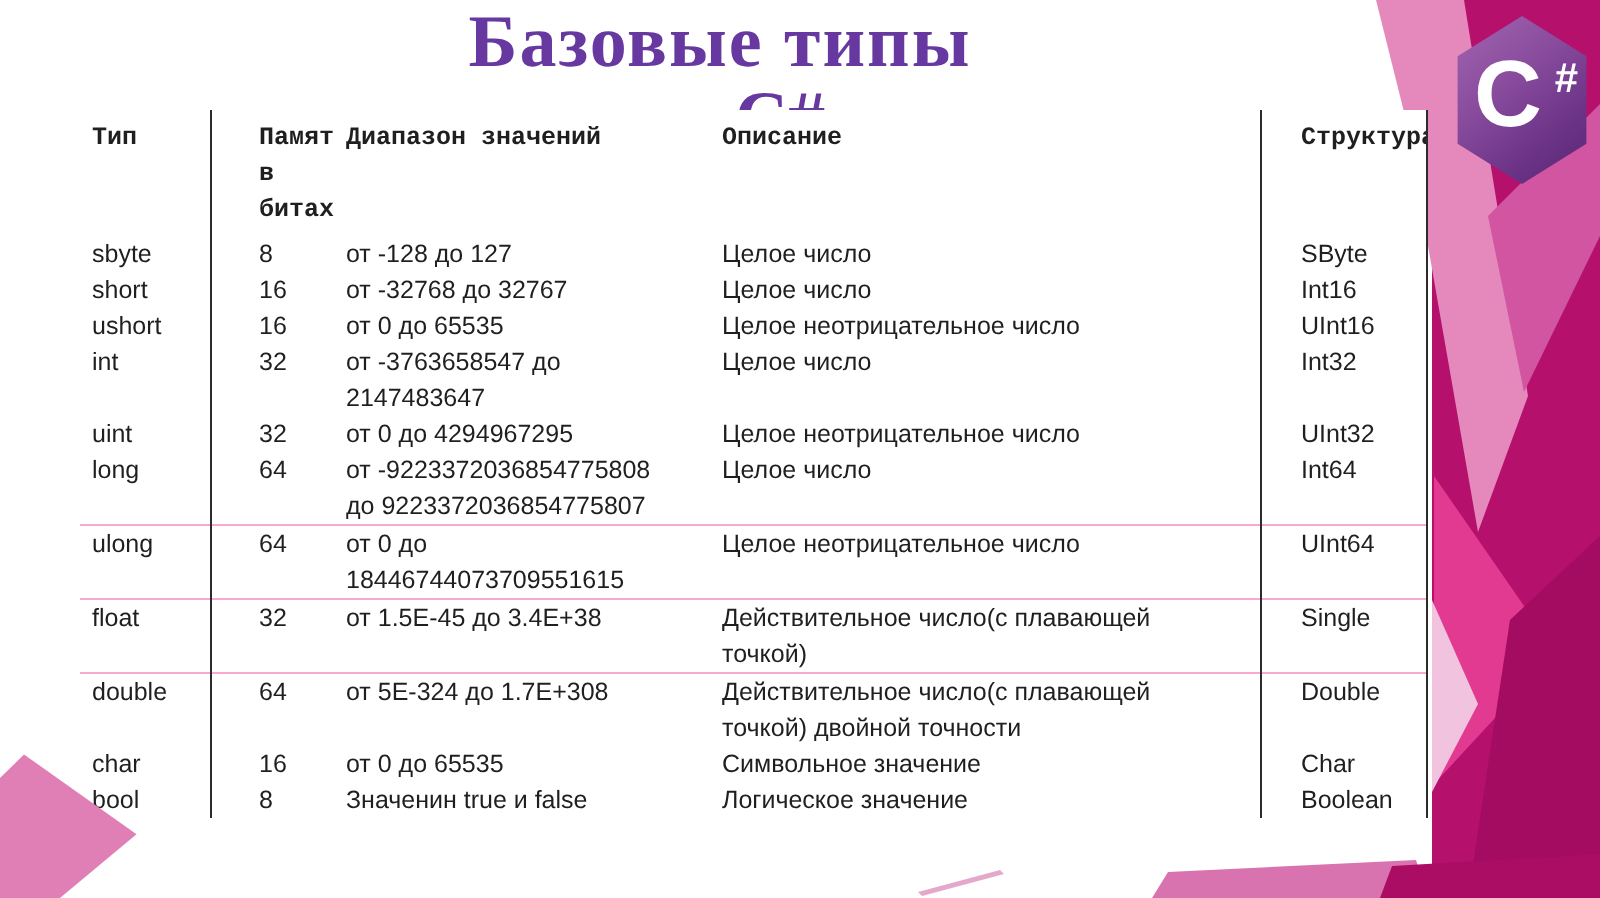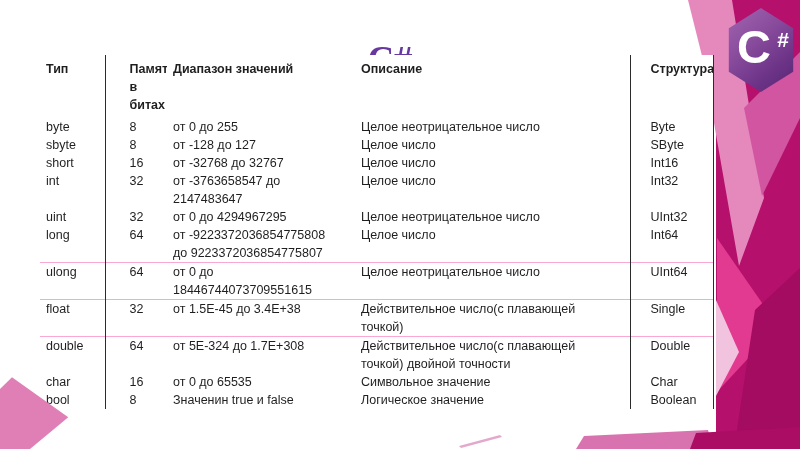--- a/index.html
+++ b/index.html
@@ -17,21 +17,21 @@
   .title-line2{position:absolute;left:200px;top:38px;width:380px;z-index:1;
     text-align:center;font-family:"Liberation Serif",serif;font-weight:bold;
     font-size:37px;line-height:44px;color:#6638a0;}
 
   
   table.types{position:absolute;left:40px;top:55px;width:673px;z-index:2;
     border-collapse:collapse;table-layout:fixed;background:#ffffff;
     font-size:12.5px;line-height:18px;color:#1f1f1f;}
   table.types th,table.types td{vertical-align:top;text-align:left;font-weight:normal;
     padding:0 4px 0 6px;white-space:pre-line;overflow:hidden;}
-  table.types th{font-weight:bold;padding-top:5px;padding-bottom:4px;}
+  table.types th{font-weight:bold;padding-top:5px;padding-bottom:4px;font-family:Liberation Mono, monospace;}
   .c0{width:65px;} .c1{width:62px;} .c2{width:188px;} .c3{width:275px;} .c4{width:83px;}
   table.types th:nth-child(1),table.types td:nth-child(1){border-right:1px solid #2b2b2b;}
   table.types th:nth-child(2),table.types td:nth-child(2){padding-left:24px;}
   table.types th:nth-child(5),table.types td:nth-child(5){border-left:1px solid #2b2b2b;
     border-right:1px solid #2b2b2b;padding-left:20px;}
   tr.bt th,tr.bt td{border-top:1px solid #f9a8d4;}
 
   
   .logo{position:absolute;left:726px;top:8px;width:70px;height:84px;z-index:5;}
   .logo .hex{position:absolute;inset:0;
@@ -53,20 +53,21 @@
 
   <svg class="bg-svg" viewBox="0 0 800 449">
     <polygon points="726,0 800,0 800,449 716,449 716,112" fill="#b5106c"></polygon>
     <polygon points="688,0 732,0 764,198 739,266 703,60" fill="#e589bc"></polygon>
     <polygon points="744,108 800,52 800,118 762,196" fill="#d155a0"></polygon>
     <polygon points="717,238 778,326 717,392" fill="#e23a90"></polygon>
     <polygon points="716,300 739,352 716,396" fill="#f2c3de"></polygon>
     <polygon points="755,310 800,268 800,449 734,449" fill="#a30c60"></polygon>
   </svg>
 
+  <div class="title-line1">Базовые типы</div>
   <div class="title-line2">С#</div>
 
   <table class="types">
     <colgroup>
       <col class="c0">
         <col class="c1">
         <col class="c2">
         <col class="c3">
         <col class="c4">
     </colgroup>
@@ -75,39 +76,39 @@
           <th>Тип</th>
           <th>Память
 в битах</th>
           <th>Диапазон значений</th>
           <th>Описание</th>
           <th>Структура</th>
         </tr>
     </thead>
     <tbody id="types-body">
         <tr>
-          <td>byte</td>
-          <td>8</td>
-          <td>от 0 до 255</td>
-          <td>Целое неотрицательное число</td>
-          <td>Byte</td>
-        </tr>
-        <tr>
           <td>sbyte</td>
           <td>8</td>
           <td>от -128 до 127</td>
           <td>Целое число</td>
           <td>SByte</td>
         </tr>
         <tr>
           <td>short</td>
           <td>16</td>
           <td>от -32768 до 32767</td>
           <td>Целое число</td>
           <td>Int16</td>
+        </tr>
+        <tr>
+          <td>ushort</td>
+          <td>16</td>
+          <td>от 0 до 65535</td>
+          <td>Целое неотрицательное число</td>
+          <td>UInt16</td>
         </tr>
         <tr>
           <td>int</td>
           <td>32</td>
           <td>от -3763658547 до
 2147483647</td>
           <td>Целое число</td>
           <td>Int32</td>
         </tr>
         <tr>

